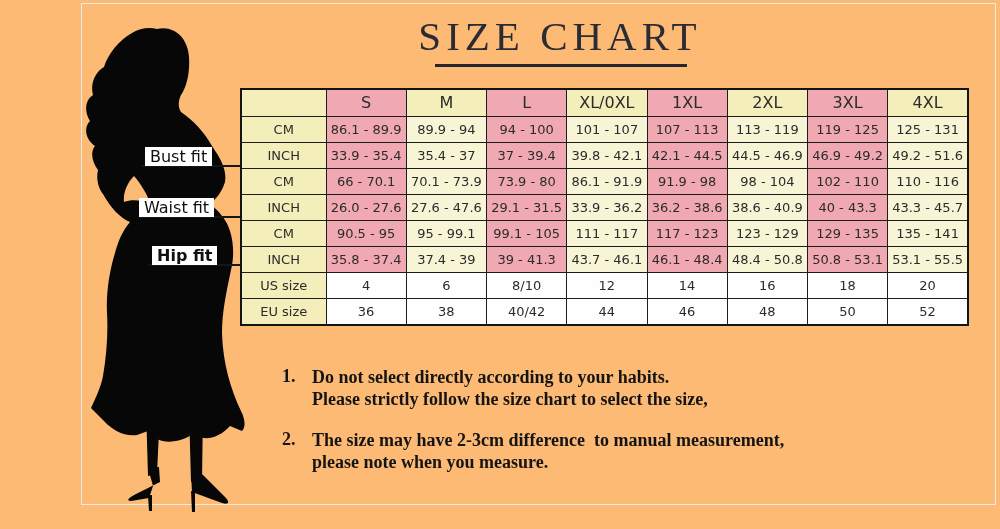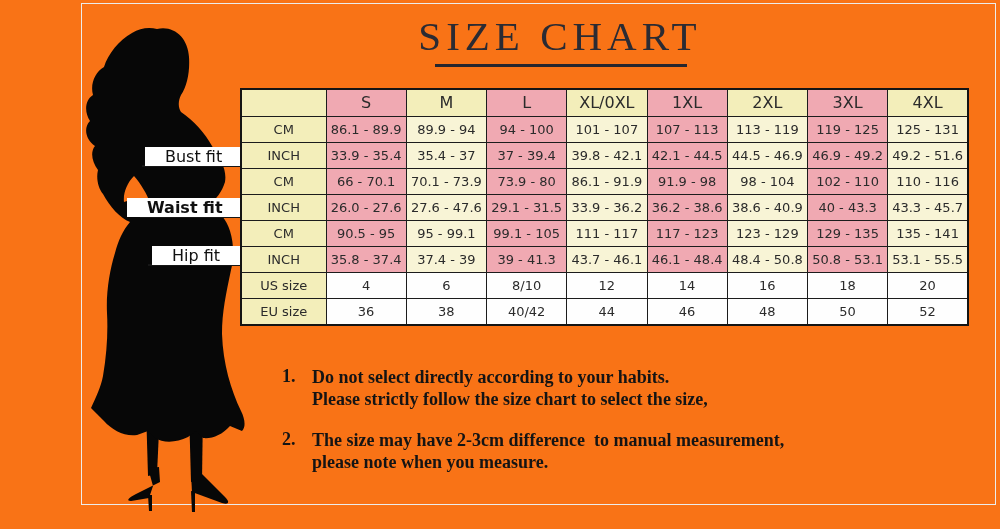--- a/index.html
+++ b/index.html
@@ -1,37 +1,37 @@
 <!DOCTYPE html>
 <html style="--pink: #f0a9b2; --yellow: #f3eeba; --pale: #f8f4d6; --white: #fefefe;"><head>
 <meta charset="utf-8">
 <style>
   html,body{margin:0;padding:0;background:#ffffff;}
   .canvas{
-    position:relative;width:1000px;height:529px;background:#f97316;
+    position:relative;width:1000px;height:529px;background:#fdba74;
     font-family:"DejaVu Sans","Liberation Sans",sans-serif;overflow:hidden;
   }
   .frame{
     position:absolute;left:81px;top:3px;width:915px;height:502px;
     border:1px solid #ececec;box-sizing:border-box;pointer-events:none;
   }
   .page-title{
     position:absolute;left:360px;top:12px;width:400px;text-align:center;
     font-family:"Liberation Serif","DejaVu Serif",serif;font-weight:400;
     font-size:41px;letter-spacing:5px;color:#2b2b33;margin:0;white-space:nowrap;
   }
   .title-underline{
     position:absolute;left:435px;top:64px;width:252px;height:3px;background:#26262e;
   }
   .silhouette{position:absolute;left:0;top:0;pointer-events:none;}
 
   .fit-line{position:absolute;height:2px;background:#161616;}
   .fit-label{
     position:absolute;background:#ffffff;color:#101010;font-size:16px;
-    line-height:19px;padding:0 20px;white-space:nowrap;
+    line-height:19px;padding:0 5px;white-space:nowrap;
   }
 
   table.size-table{
     position:absolute;left:240px;top:88px;width:729px;
     border-collapse:collapse;table-layout:fixed;
     border:2px solid #141414;
   }
   .size-table col.lblcol{width:85px;}
   .size-table th,.size-table td{
     border:1px solid #1c1c1c;text-align:center;vertical-align:middle;
@@ -112,24 +112,24 @@
     </g>
   </svg>
 
   <h1 class="page-title">SIZE CHART</h1>
   <div class="title-underline"></div>
 
   <div class="fit-line" style="left:142px;top:165px;width:98px;"></div>
   <div class="fit-label" style="left:145px;top:147px;">Bust fit</div>
 
   <div class="fit-line" style="left:140px;top:216px;width:100px;"></div>
-  <div class="fit-label" style="left:127px;top:198px;font-weight:bold;">Waist fit</div>
+  <div class="fit-label" style="left:139px;top:198px;">Waist fit</div>
 
   <div class="fit-line" style="left:148px;top:264px;width:92px;"></div>
-  <div class="fit-label" style="left:152px;top:246px;">Hip fit</div>
+  <div class="fit-label" style="left:152px;top:246px;font-weight:bold;">Hip fit</div>
 
   <table class="size-table">
     <colgroup>
         <col class="lblcol">
         <col span="8">
       </colgroup>
     <thead>
         <tr>
           <th class="c-yellow"></th>
           <th class="c-pink">S</th>

